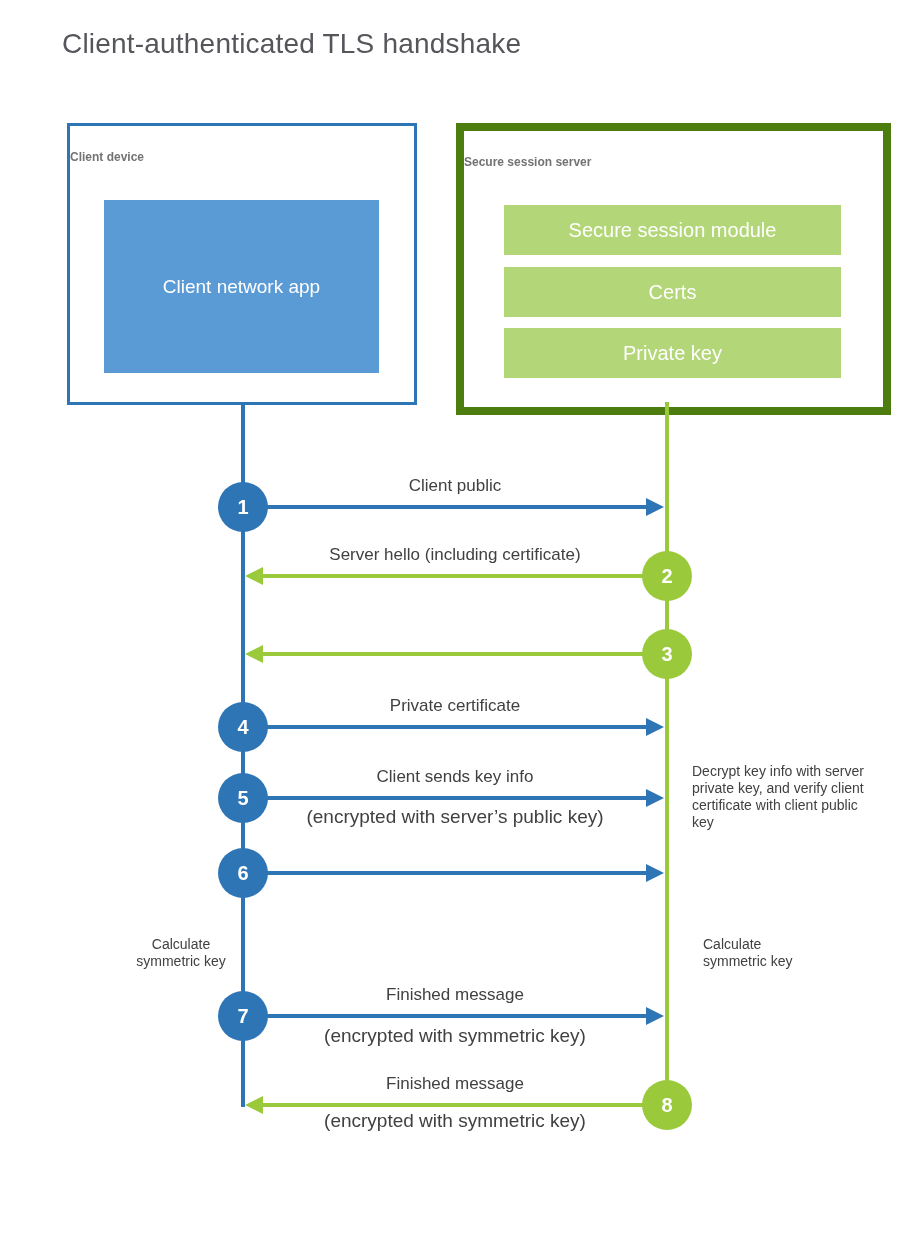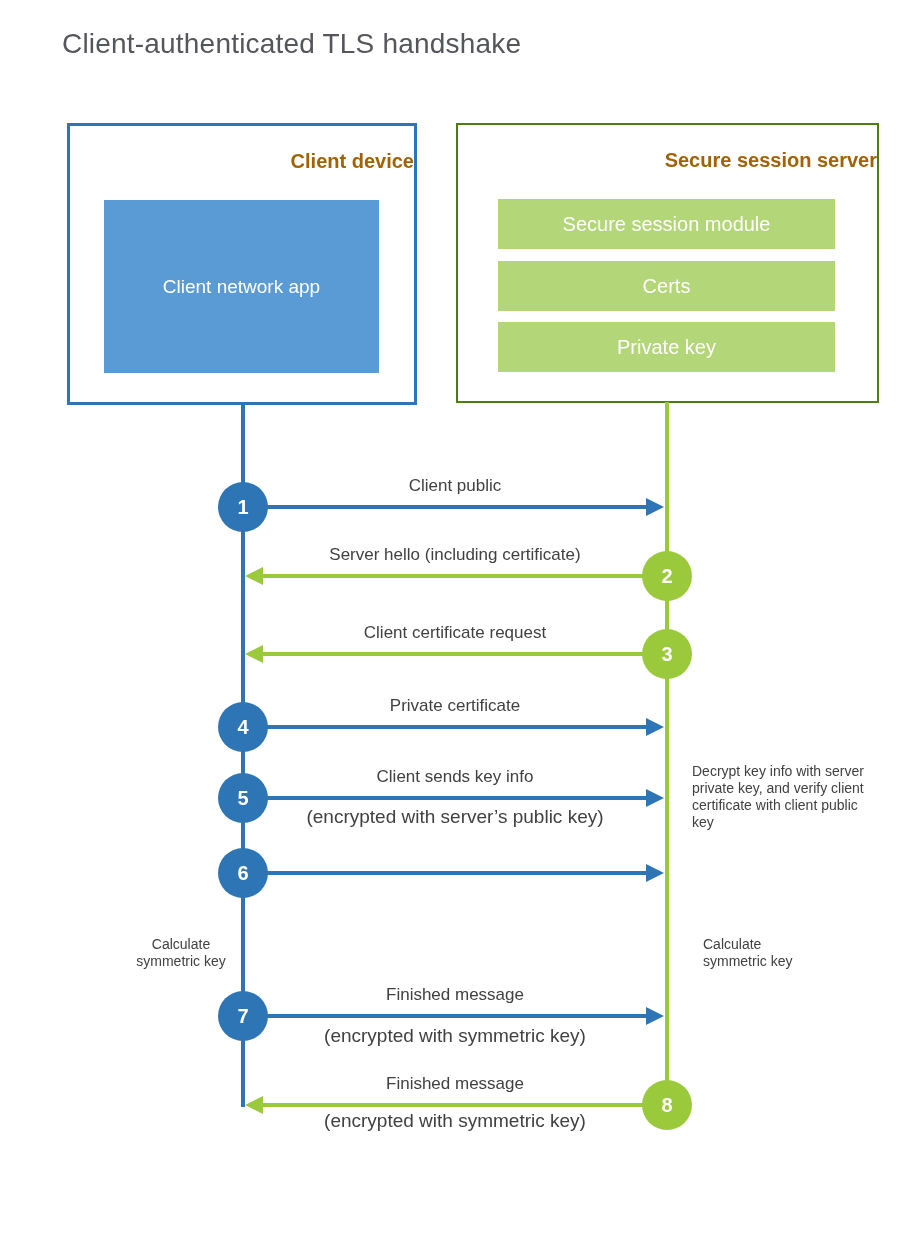--- a/index.html
+++ b/index.html
@@ -7,24 +7,24 @@
     position:relative;width:900px;height:1256px;background:#ffffff;
     font-family:"Liberation Sans","DejaVu Sans",sans-serif;overflow:hidden;margin-left:26px;
   }
   .title{
     position:absolute;left:36px;top:28px;margin:0;
     font-size:28px;font-weight:300;color:#55565b;letter-spacing:0.2px;
   }
   
   .box{position:absolute;top:123px;height:276px;background:#ffffff;}
   .box.client{left:41px;width:344px;border:3px solid #2e75b6;}
-  .box.server{left:430px;width:419px;border:2px solid #4d7c0f;text-decoration:underline;}
+  .box.server{left:430px;width:419px;border:8px solid #4d7c0f;text-decoration:underline;}
   .box-title{
-    position:absolute;left:0;right:0;top:24px;text-align:right;
-    font-size:20px;font-weight:700;color:#a16207;
+    position:absolute;left:0;right:0;top:24px;text-align:left;
+    font-size:12px;font-weight:700;color:#737373;
   }
   .app-rect{
     position:absolute;left:34px;top:74px;width:275px;height:173px;
     background:#5b9bd5;color:#ffffff;font-size:19px;line-height:1.45;
     display:flex;align-items:center;justify-content:center;text-align:center;
     padding:0 40px;box-sizing:border-box;
   }
   .bar{
     position:absolute;left:40px;width:337px;height:50px;background:#b3d678;
     color:#ffffff;font-size:20px;display:flex;align-items:center;justify-content:center;
@@ -88,21 +88,20 @@
   <div class="msg" style="top:476px">Client public</div>
   <div class="hl blue" style="top:505px"></div>
   <div class="ah right" style="top:498px"></div>
   <div class="circle blue" style="top:482px">1</div>
 
   <div class="msg" style="top:545px">Server hello (including certificate)</div>
   <div class="hl green" style="top:574px"></div>
   <div class="ah left" style="top:567px"></div>
   <div class="circle green" style="top:551px">2</div>
 
-  <div class="msg" style="top:623px">Client certificate request</div>
   <div class="hl green" style="top:652px"></div>
   <div class="ah left" style="top:645px"></div>
   <div class="circle green" style="top:629px">3</div>
 
   <div class="msg" style="top:696px">Private certificate</div>
   <div class="hl blue" style="top:725px"></div>
   <div class="ah right" style="top:718px"></div>
   <div class="circle blue" style="top:702px">4</div>
 
   <div class="msg" style="top:767px">Client sends key info</div>

